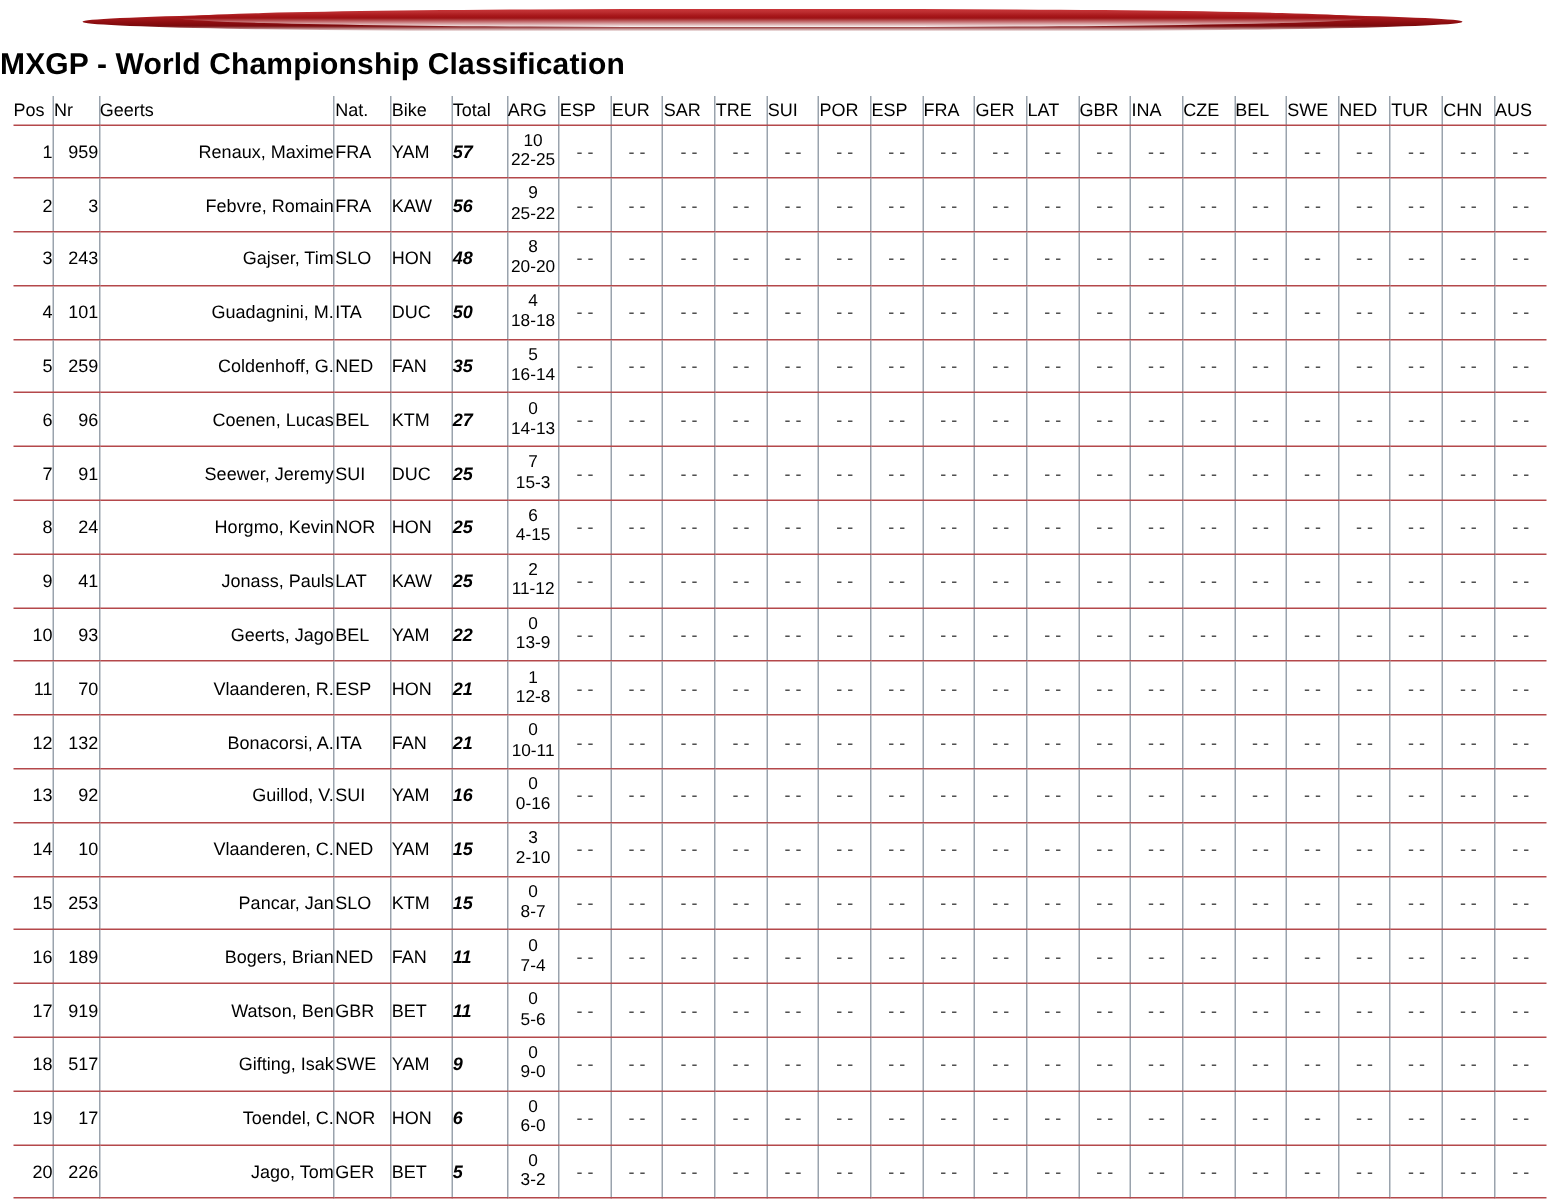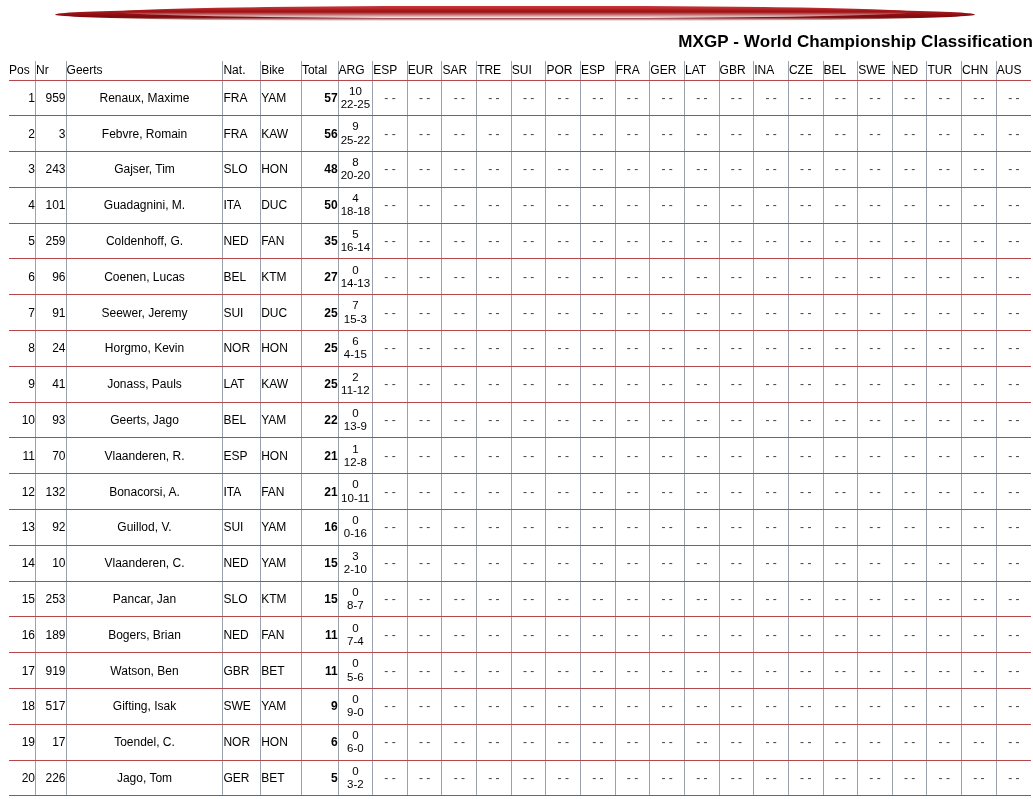--- a/index.html
+++ b/index.html
@@ -39,22 +39,22 @@
     position: absolute;
     left: 120px;
     top: 6px;
     width: 790px;
     height: 12px;
     background: linear-gradient(to bottom, #c62b2e 0%, #9d1114 50%, #ffffff 100%);
     border-radius: 50% / 60%;
     opacity: .95;
   }
   h1.title {
-    text-align: right;
-    font-size: 17px;
+    text-align: left;
+    font-size: 20px;
     font-weight: bold;
     margin: 6px 0 9px 0;
     letter-spacing: 0.1px;
   }
   table.standings {
     border-collapse: collapse;
     width: 1022px;
     margin-left: 9px;
     table-layout: fixed;
   }
@@ -75,24 +75,24 @@
     text-align: left;
     padding: 1px 0 2px 0;
   }
   thead th.c-pos, thead th.c-nr { text-align: left; padding-left: 4px;}
   thead th.c-rider { text-align: left; padding-left: 6px; }
   thead th.c-nat, thead th.c-bike { text-align: left; padding-left: 6px; }
   thead th.c-total { text-align: left; padding-left: 4px; }
 
   td.c-pos { text-align: right; padding-right: 5px; }
   td.c-nr { text-align: right; padding-right: 5px; }
-  td.c-rider { text-align: center; padding-left: 6px; margin-left: 10px; }
+  td.c-rider { text-align: right; padding-left: 6px; margin-left: 10px; }
   td.c-nat { text-align: left; padding-left: 6px; }
   td.c-bike { text-align: left; padding-left: 6px; }
-  td.c-total { text-align: right; padding-right: 5px; font-weight: bold; }
+  td.c-total { text-align: left; padding-right: 5px; font-weight: bold; font-style: italic; }
   td.c-rider { font-size: 12px; }
 
   td.ev {
     text-align: center;
     line-height: 1.15;
     color: #000;
   }
   td.ev .pts { display: block; font-size: 11.5px; }
   td.ev .races { display: block; font-size: 11.5px; }
   td.empty {

